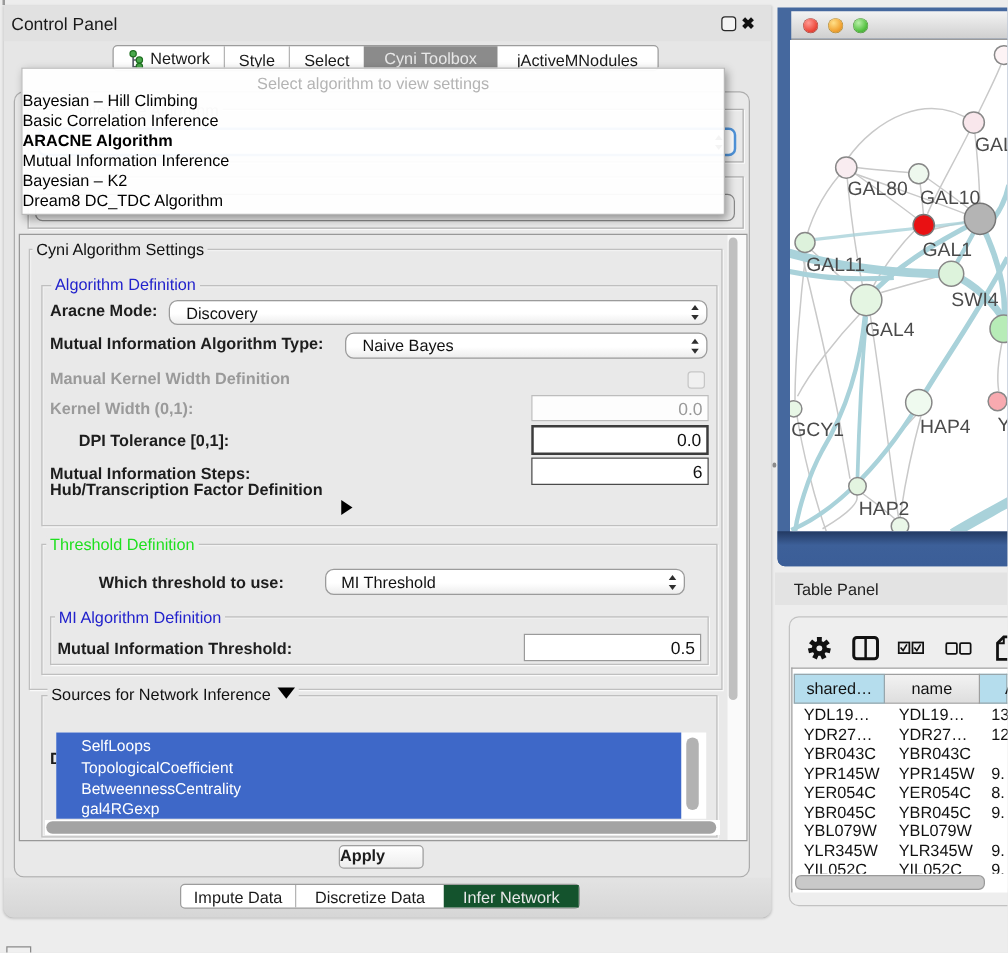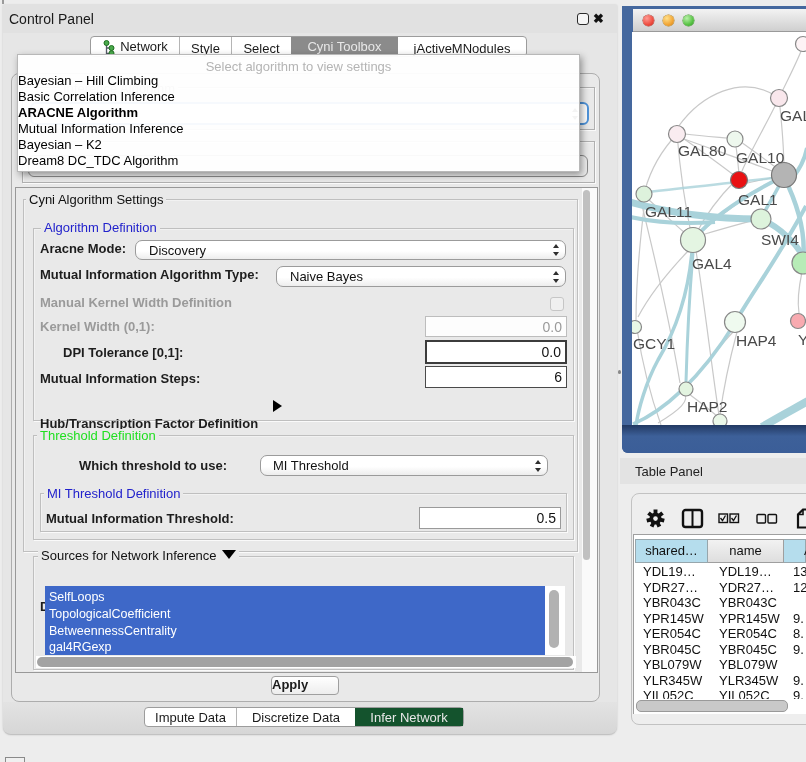--- a/index.html
+++ b/index.html
@@ -93,45 +93,45 @@
 
 <div class="lbl dis" style="left:40px;top:319px;">Kernel Width (0,1):</div>
 <div class="field dis" style="left:425px;top:316px;width:142px;height:21px;border:1px solid #bdbdbd;line-height:20px;background:#fdfdfd;font-size:14px;">0.0</div>
 
 <div class="lbl" style="left:40px;top:345px;margin-left:23px;">DPI Tolerance [0,1]:</div>
 <div class="field" style="left:425px;top:340px;width:142px;height:24px;border:2px solid #3c3c3c;line-height:20px;font-size:14px;">0.0</div>
 
 <div class="lbl" style="left:40px;top:371px;">Mutual Information Steps:</div>
 <div class="field" style="left:425px;top:366px;width:142px;height:22px;border:1px solid #4a4a4a;line-height:21px;font-size:14px;">6</div>
 
-<div class="lbl" style="left:40px;top:416px;">Hub/Transcription Factor Definition</div>
+<div class="lbl" style="left:40px;top:384px;">Hub/Transcription Factor Definition</div>
 <div class="abs" style="left:273px;top:400px;width:0;height:0;border-top:6.5px solid transparent;border-bottom:6.5px solid transparent;border-left:9.5px solid #000;"></div>
 
 <div class="grp" style="left:33px;top:435px;width:541px;height:105px;"></div>
 <div class="gtitle" style="left:37px;top:429px;color:#1fdf1f;">Threshold Definition</div>
 
 <div class="lbl" style="left:79px;top:458px;">Which threshold to use:</div>
 <div class="combo" style="left:238px;top:455px;width:288px;height:21px;margin-left:22px;">
     <span class="tx" style="left:12px;">MI Threshold</span>
     <span class="stepper"></span>
   </div>
 
 <div class="grp" style="left:40px;top:493px;width:527px;height:39px;"></div>
-<div class="gtitle" style="left:44px;top:487px;color:#2222cc;">MI Threshold Definition</div>
+<div class="gtitle" style="left:44px;top:487px;color:#2222cc;">MI Algorithm Definition</div>
 
 <div class="lbl" style="left:46px;top:511px;">Mutual Information Threshold:</div>
 <div class="field" style="left:419px;top:507px;width:142px;height:22px;border:1px solid #9a9a9a;line-height:21px;font-size:14px;">0.5</div>
 
 <div class="grp" style="left:33px;top:556px;width:541px;height:114px;"></div>
 <div class="gtitle" style="left:38px;top:549px;color:#111;">Sources for Network Inference <span style="display:inline-block;width:0;height:0;border-left:7.5px solid transparent;border-right:7.5px solid transparent;border-top:9px solid #000;vertical-align:1px;margin-left:2px;"></span></div>
 
 <div class="lbl" style="left:40px;top:567px;margin-top:32px;">Data Attributes</div>
 
 <div class="abs" style="left:45px;top:586px;width:520px;height:69px;background:#fff;"></div>
-<div class="abs" style="left:45px;top:586px;width:500px;height:69px;background:#3e68c8;color:#fff;font-size:12.5px;line-height:16.8px;padding-left:4px;padding-top:3px;box-sizing:border-box;overflow:hidden;">SelfLoops<br>TopologicalCoefficient<br>BetweennessCentrality<br>gal4RGexp</div>
+<div class="abs" style="left:45px;top:586px;width:500px;height:69px;background:#3e68c8;color:#fff;font-size:12.5px;line-height:16.8px;padding-left:20px;padding-top:3px;box-sizing:border-box;overflow:hidden;">SelfLoops<br>TopologicalCoefficient<br>BetweennessCentrality<br>gal4RGexp</div>
 <div class="abs" style="left:549px;top:590px;width:10px;height:58px;background:#b2b2b2;border-radius:5px;"></div>
 
 <div class="abs" style="left:36px;top:656px;width:540px;height:12px;background:#fff;"></div>
 <div class="abs" style="left:37px;top:657px;width:536px;height:10px;background:#a3a3a3;border-radius:5px;"></div>
 
 <div class="abs" style="left:271px;top:676px;width:66px;height:17px;background:linear-gradient(#ffffff,#ededed);border:1px solid #9f9f9f;border-radius:4px;font-size:13px;font-weight:bold;color:#1c1c1c;text-align:left;line-height:16px;">Apply</div>
 
 <div class="abs" style="left:3px;top:702px;width:614px;height:33px;background:linear-gradient(#e3e3e3,#d6d6d6);border-radius:0 0 8px 8px;border-bottom:1px solid #c2c2c2;box-sizing:border-box;"></div>
 <div class="abs" id="bottabs" style="left:144px;top:707px;height:20px;background:#fff;border:1px solid #9c9c9c;border-radius:4px;box-sizing:border-box;display:flex;font-size:13px;color:#1a1a1a;align-items:center;">
   <div style="width:91px;text-align:center;flex:none;">Impute Data</div>

